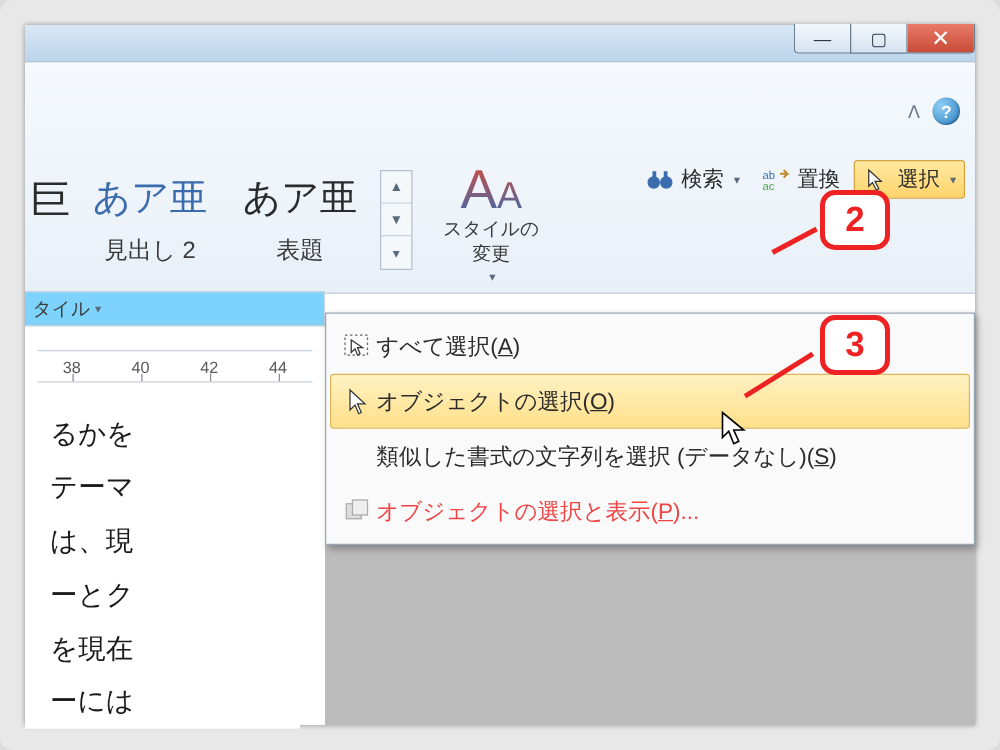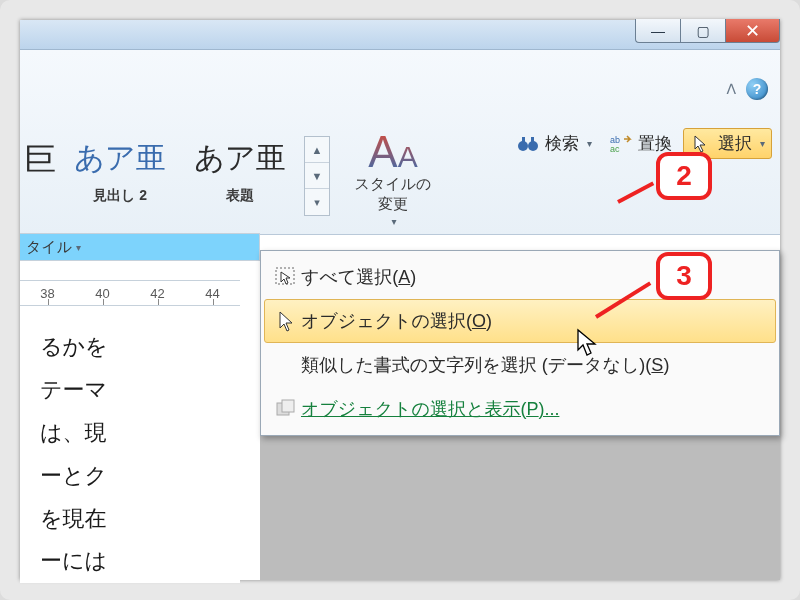--- a/index.html
+++ b/index.html
@@ -89,21 +89,21 @@
     width: 120px;
     text-align: center;
   }
   .style-sample {
     font-family: "MS Mincho", serif;
     font-size: 30px;
     color: #2b2b2b;
     padding: 8px 4px 4px;
   }
   .style-sample.blue { color:#3a6cae; font-family:"Meiryo",sans-serif; }
-  .style-label { font-size: 14px; color:#3a3a3a; margin-top:4px;font-weight:bold; }
+  .style-label { font-size: 19px; color:#3a3a3a; margin-top:4px; }
   .gallery-nav {
     width: 26px; margin-left:4px; margin-top:6px;
     border:1px solid #b3c0cd; background:#f4f8fb;
     display:flex; flex-direction:column;
   }
   .gallery-nav span { height:26px; display:flex;align-items:center;justify-content:center;border-bottom:1px solid #c9d3dd;color:#5a6a7a;font-size:11px;}
   .gallery-nav span:last-child{border-bottom:none;}
   .change-styles {
     width: 90px; text-align:center; margin-left:18px; margin-top:0;
   }
@@ -134,21 +134,21 @@
   .caret { font-size:10px; color:#5a6a7a; margin-left:2px;}
   .styles-bar {
     position:absolute; left:0; top: 213px;
     width: 240px; height: 28px;
     border:1px solid #c6d1db; border-left:none;
     background:#7dd3fc;
     display:flex; align-items:center; padding-left:6px;
     font-size:15px; color:#3a3a3a;
   }
   .ruler {
-    position:absolute; left:0; top: 260px;
+    position:absolute; left:10px; top: 260px;
     width: 220px; height: 26px;
     background:#fff;
     border:1px solid #c6d1db; border-left:none; border-right:none;
     display:flex; align-items:center;
   }
   .ruler .tick { flex:1; text-align:center; font-size:13px; color:#5a5a5a; position:relative;}
   .ruler .tick::before { content:""; position:absolute; left:50%; bottom:-4px; width:1px; height:6px; background:#8a8a8a;}
   .doc-area {
     position:absolute; left:0; top: 300px;
     width: 220px; padding: 6px 10px 0 20px;
@@ -177,21 +177,21 @@
     padding: 0 12px 0 6px;
     font-size: 18px; color:#2b2b2b;
     border:1px solid transparent;
     margin:0 3px;
     border-radius:3px;
   }
   .dd-item.hover {
     background: linear-gradient(#fff1c2,#ffe08a);
     border:1px solid #e0b556;
   }
-  .dd-item.disabled { color:#15803d;text-decoration:underline; }
+  .dd-item.disabled { color:#ef4444; }
   .dd-ic {
     width:30px; height:30px; display:flex;align-items:center;justify-content:center;
   }
   .cursor {
     position:absolute;
     left: 555px; top: 308px;
     z-index: 20;
     pointer-events:none;
   }
   

